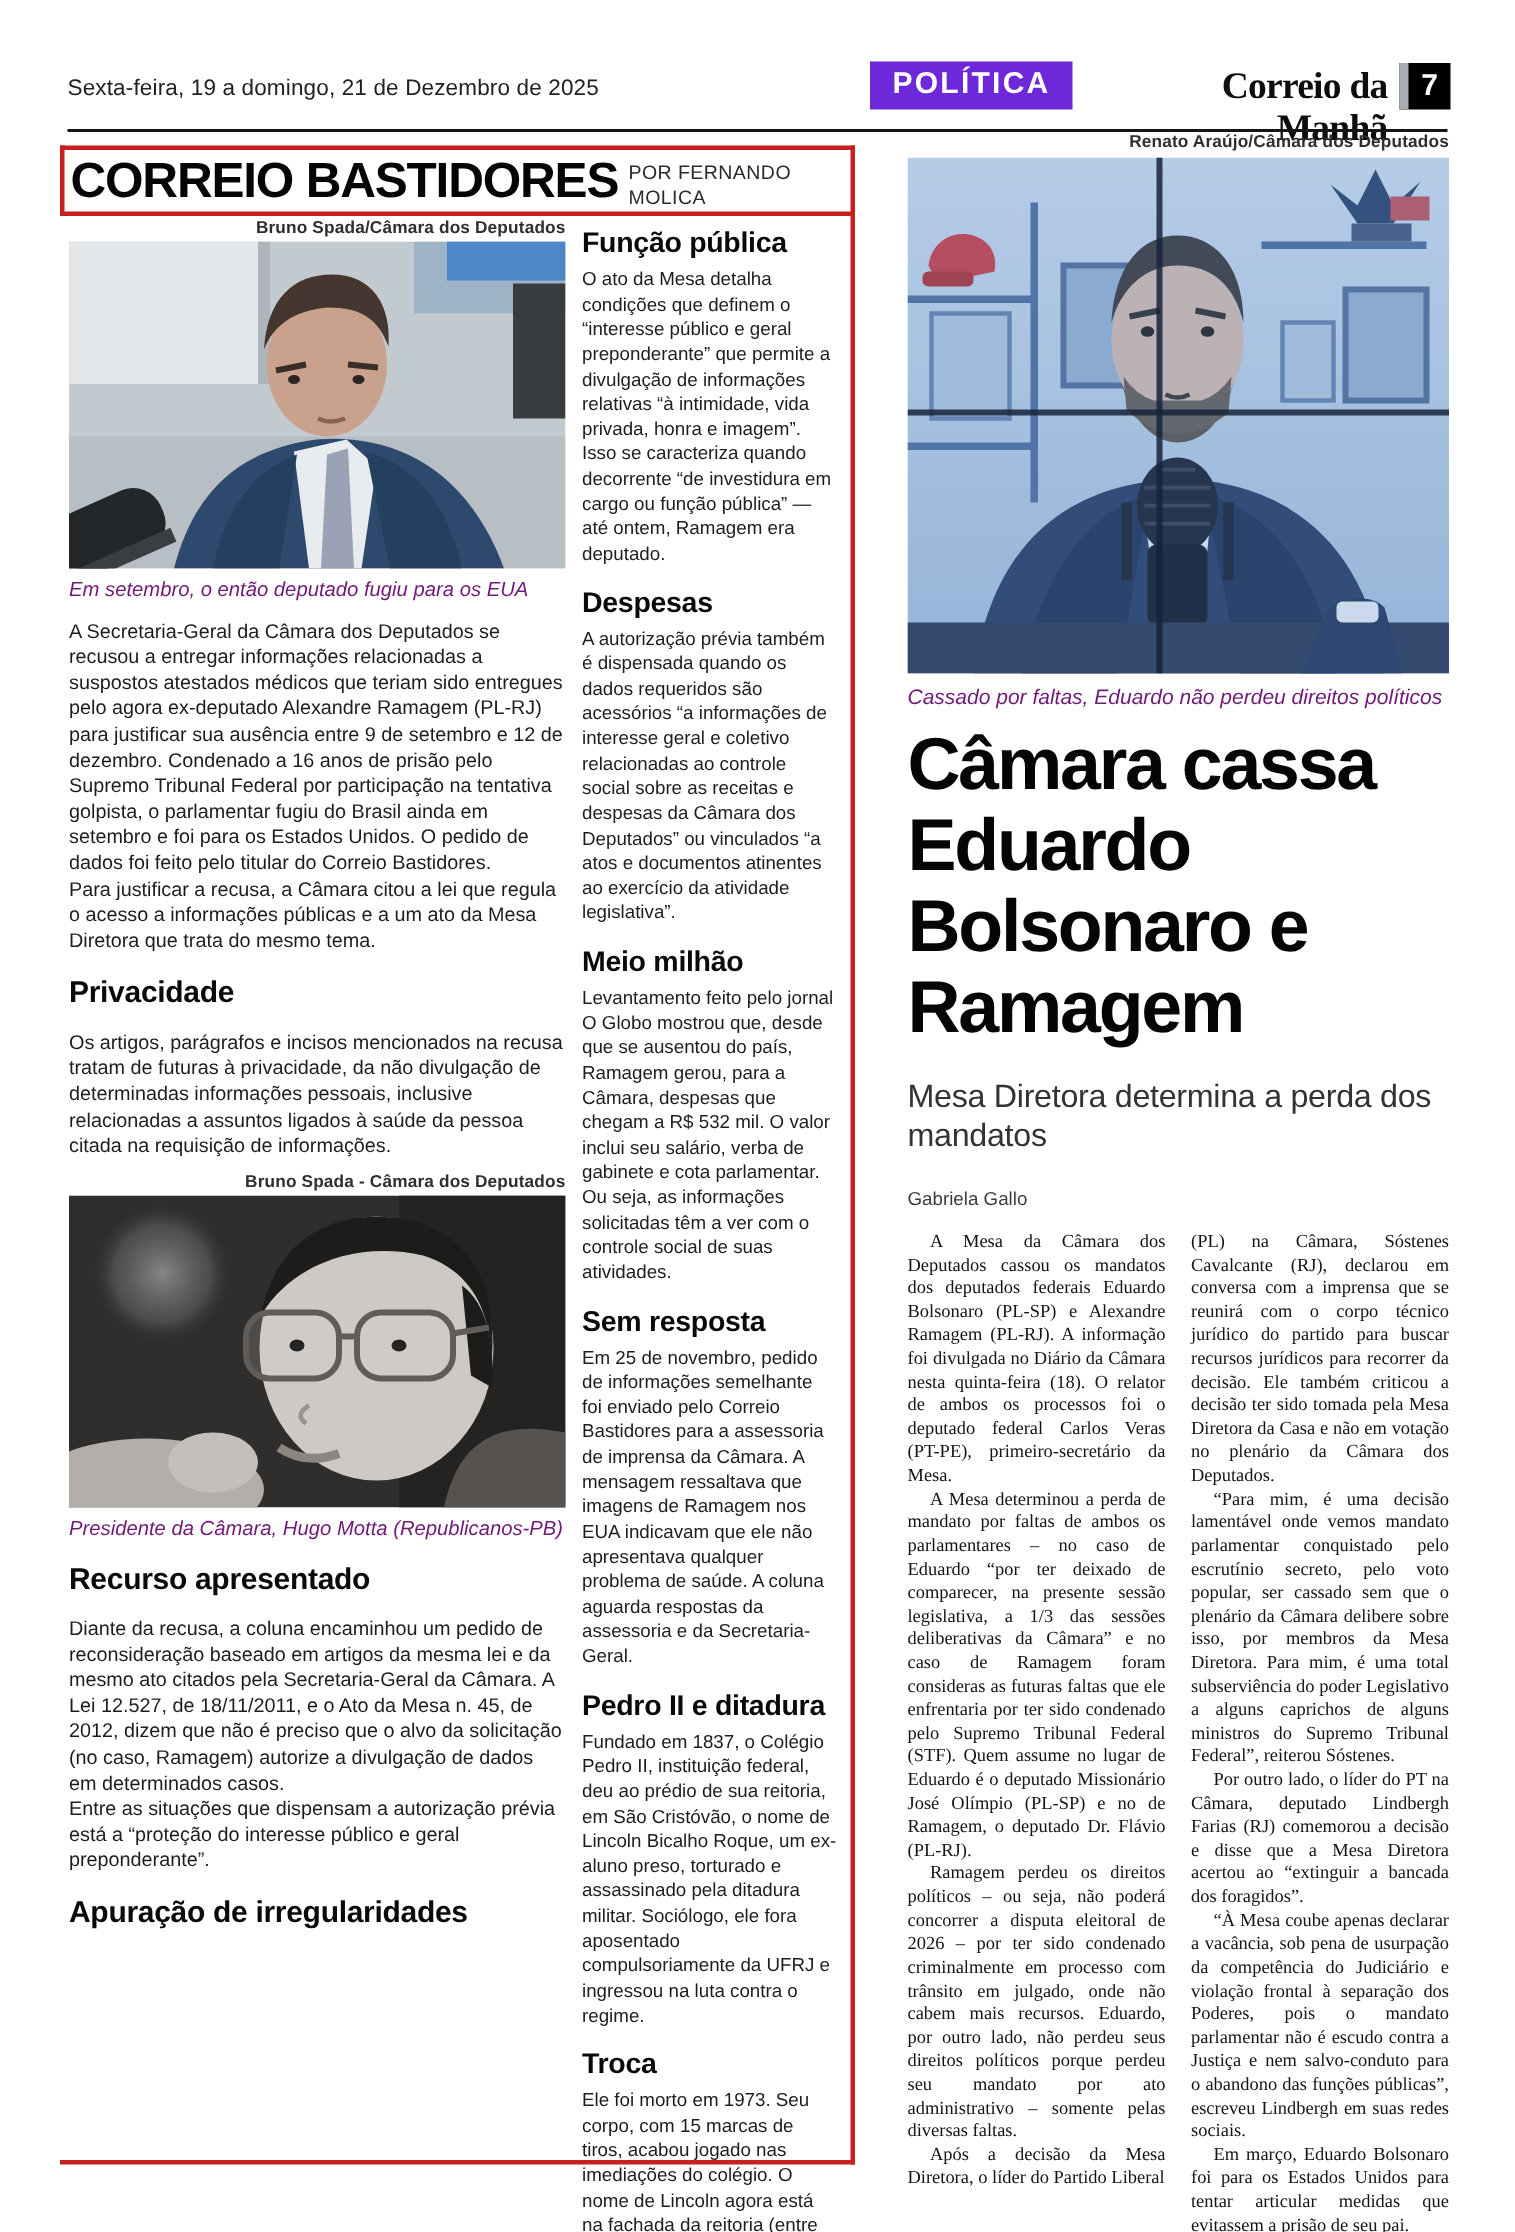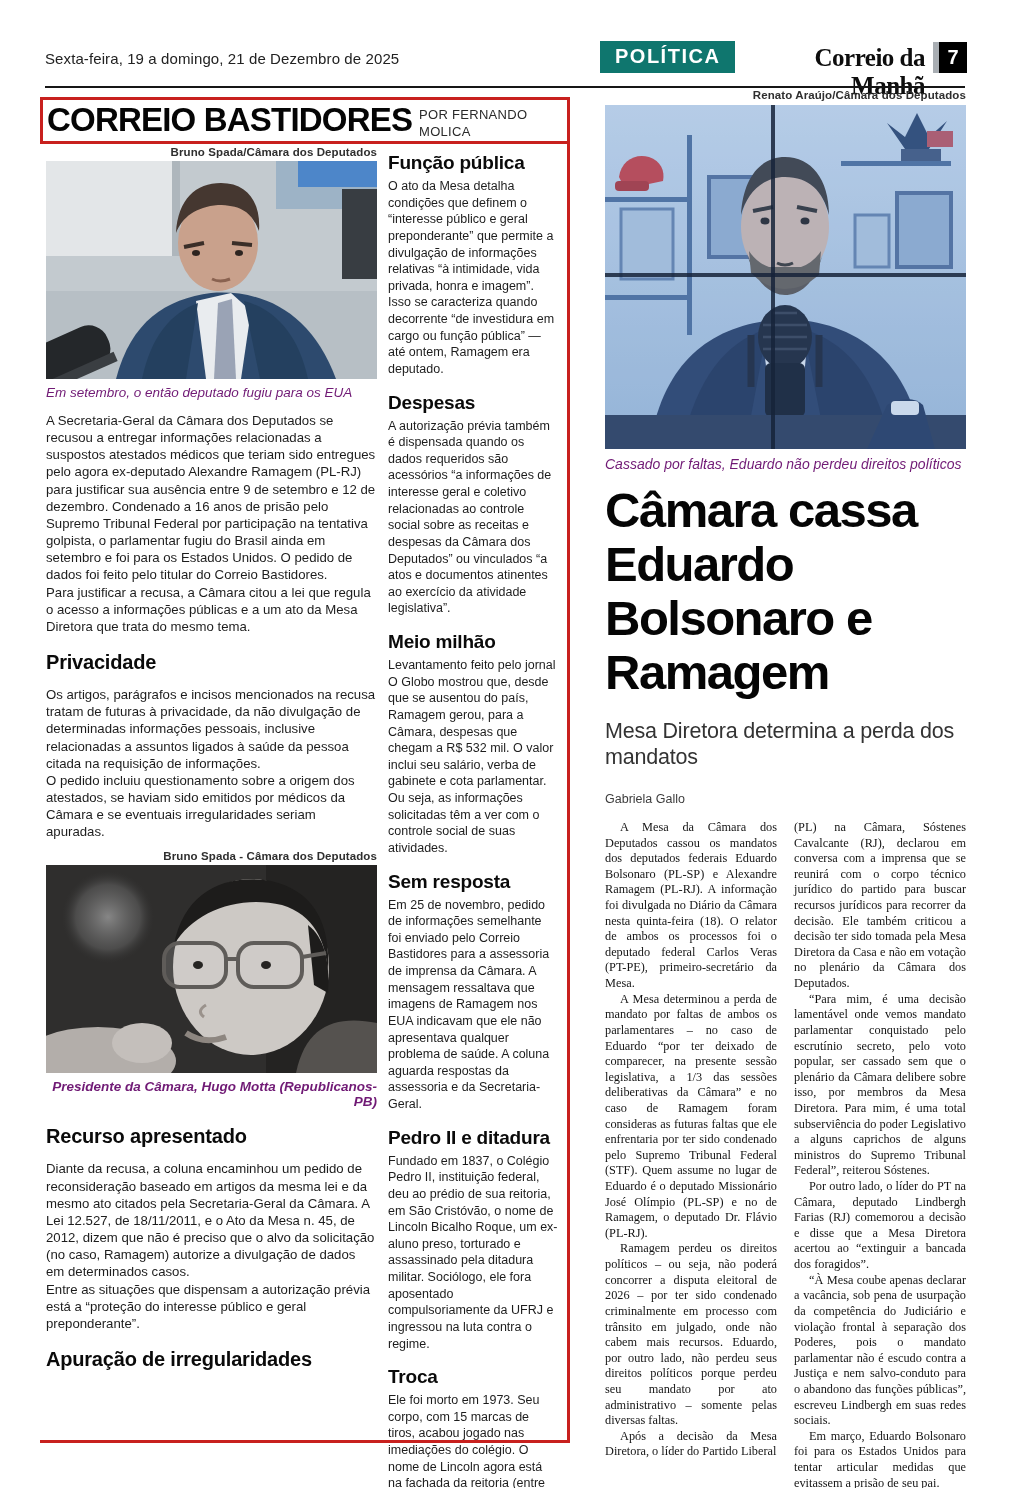--- a/index.html
+++ b/index.html
@@ -5,21 +5,21 @@
   * { margin:0; padding:0; box-sizing:border-box; }
   html,body { background:#e8e8e8; }
   .page {
     position:relative; width:1010px; height:1488px; background:#ffffff;
     font-family:"Liberation Sans", sans-serif; color:#1a1a1a; overflow:hidden;
     margin:0 auto;
   }
   
   .date { position:absolute; left:45px; top:50px; font-size:15px; color:#222; letter-spacing:0.1px; }
   .section-box {
-    position:absolute; left:600px; top:41px; background:#0f766e; color:#fff;
+    position:absolute; left:580px; top:41px; background:#6d28d9; color:#fff;
     font-size:20px; font-weight:700; letter-spacing:1.5px; padding:4px 15px 5px;
   }
   .masthead {
     position:absolute; left:765px; top:44px; width:160px; text-align:right;
     font-family:"Liberation Serif", serif; font-size:25px; font-weight:700; letter-spacing:-0.5px; color:#0d0d0d;
   }
   .pagenum-box {
     position:absolute; left:933px; top:42px; width:34px; height:31px; background:#000;
     border-left:6px solid #a9aeb3; color:#fff; font-size:20px; font-weight:700;
     display:flex; align-items:center; justify-content:center;
@@ -46,21 +46,21 @@
 
   
   .left-col { position:absolute; left:46px; top:146px; width:331px; }
   .left-col .credit { margin-bottom:3px; }
   .photo { display:block; width:100%; }
   .left-col .caption { margin-top:6px; }
   .left-headline { margin-top:14px; font-size:26.5px; line-height:1.15; font-weight:700; letter-spacing:-0.4px; color:#0a0a0a; }
   .left-col .bodytxt { margin-top:12px; }
   .left-col .sechead { margin-top:16px; margin-bottom:5px; }
   .credit2 { margin-top:10px; }
-  .cap-bold { font-weight:700;text-align:right; }
+  .cap-bold { font-weight:400; }
 
   
   .mid-col { position:absolute; left:388px; top:152px; width:170px; }
   .mid-col .sechead { font-size:19px; margin-bottom:4px; }
   .mid-col .mid-body { font-size:12.5px; line-height:1.33; color:#1d1d1d; margin-bottom:14px; }
 
   
   .right-col { position:absolute; left:605px; top:89px; width:361px; }
   .right-col .credit { margin-bottom:4px; }
   .right-col .caption { margin-top:7px; font-size:14px; }
@@ -126,21 +126,20 @@
     <div class="caption">Em setembro, o então deputado fugiu para os EUA</div>
 
     <div class="bodytxt">
       <p>A Secretaria-Geral da Câmara dos Deputados se recusou a entregar informações relacionadas a suspostos atestados médicos que teriam sido entregues pelo agora ex-deputado Alexandre Ramagem (PL-RJ) para justificar sua ausência entre 9 de setembro e 12 de dezembro. Condenado a 16 anos de prisão pelo Supremo Tribunal Federal por participação na tentativa golpista, o parlamentar fugiu do Brasil ainda em setembro e foi para os Estados Unidos. O pedido de dados foi feito pelo titular do Correio Bastidores.</p>
       <p>Para justificar a recusa, a Câmara citou a lei que regula o acesso a informações públicas e a um ato da Mesa Diretora que trata do mesmo tema.</p>
     </div>
 
     <h2 class="sechead">Privacidade</h2>
     <div class="bodytxt">
       <p>Os artigos, parágrafos e incisos mencionados na recusa tratam de futuras à privacidade, da não divulgação de determinadas informações pessoais, inclusive relacionadas a assuntos ligados à saúde da pessoa citada na requisição de informações.</p>
-      <p>O pedido incluiu questionamento sobre a origem dos atestados, se haviam sido emitidos por médicos da Câmara e se eventuais irregularidades seriam apuradas.</p>
     </div>
 
     <div class="credit credit2">Bruno Spada - Câmara dos Deputados</div>
 
     <svg class="photo" width="331" height="208" viewBox="0 0 331 208">
       <defs>
         <radialGradient id="bokeh" cx="50%" cy="50%" r="50%">
           <stop offset="0%" stop-color="#909090" stop-opacity="0.9"></stop>
           <stop offset="70%" stop-color="#6a6a6a" stop-opacity="0.5"></stop>
           <stop offset="100%" stop-color="#3a3a3a" stop-opacity="0"></stop>

